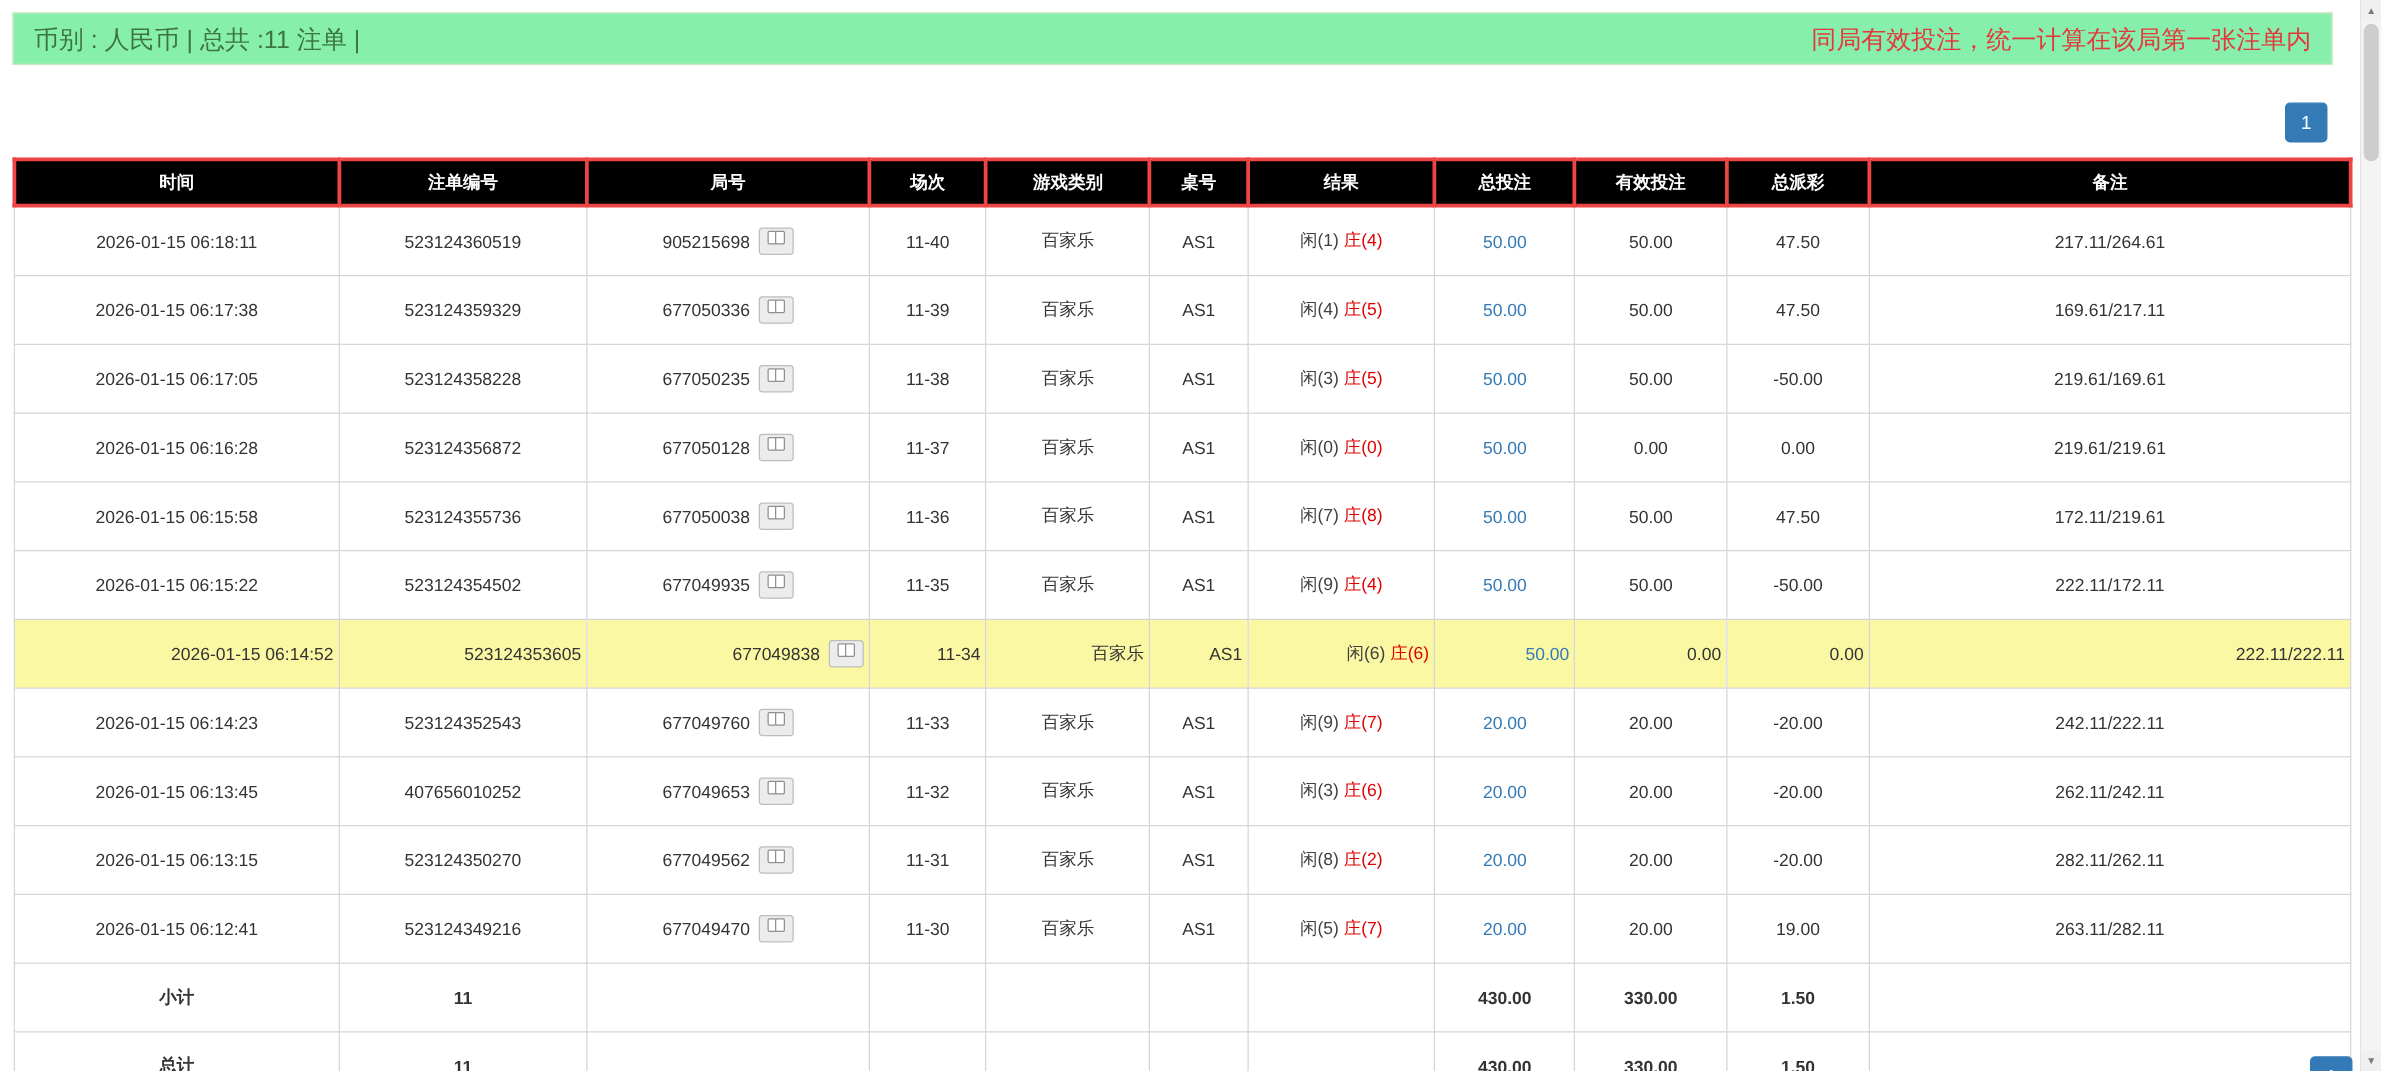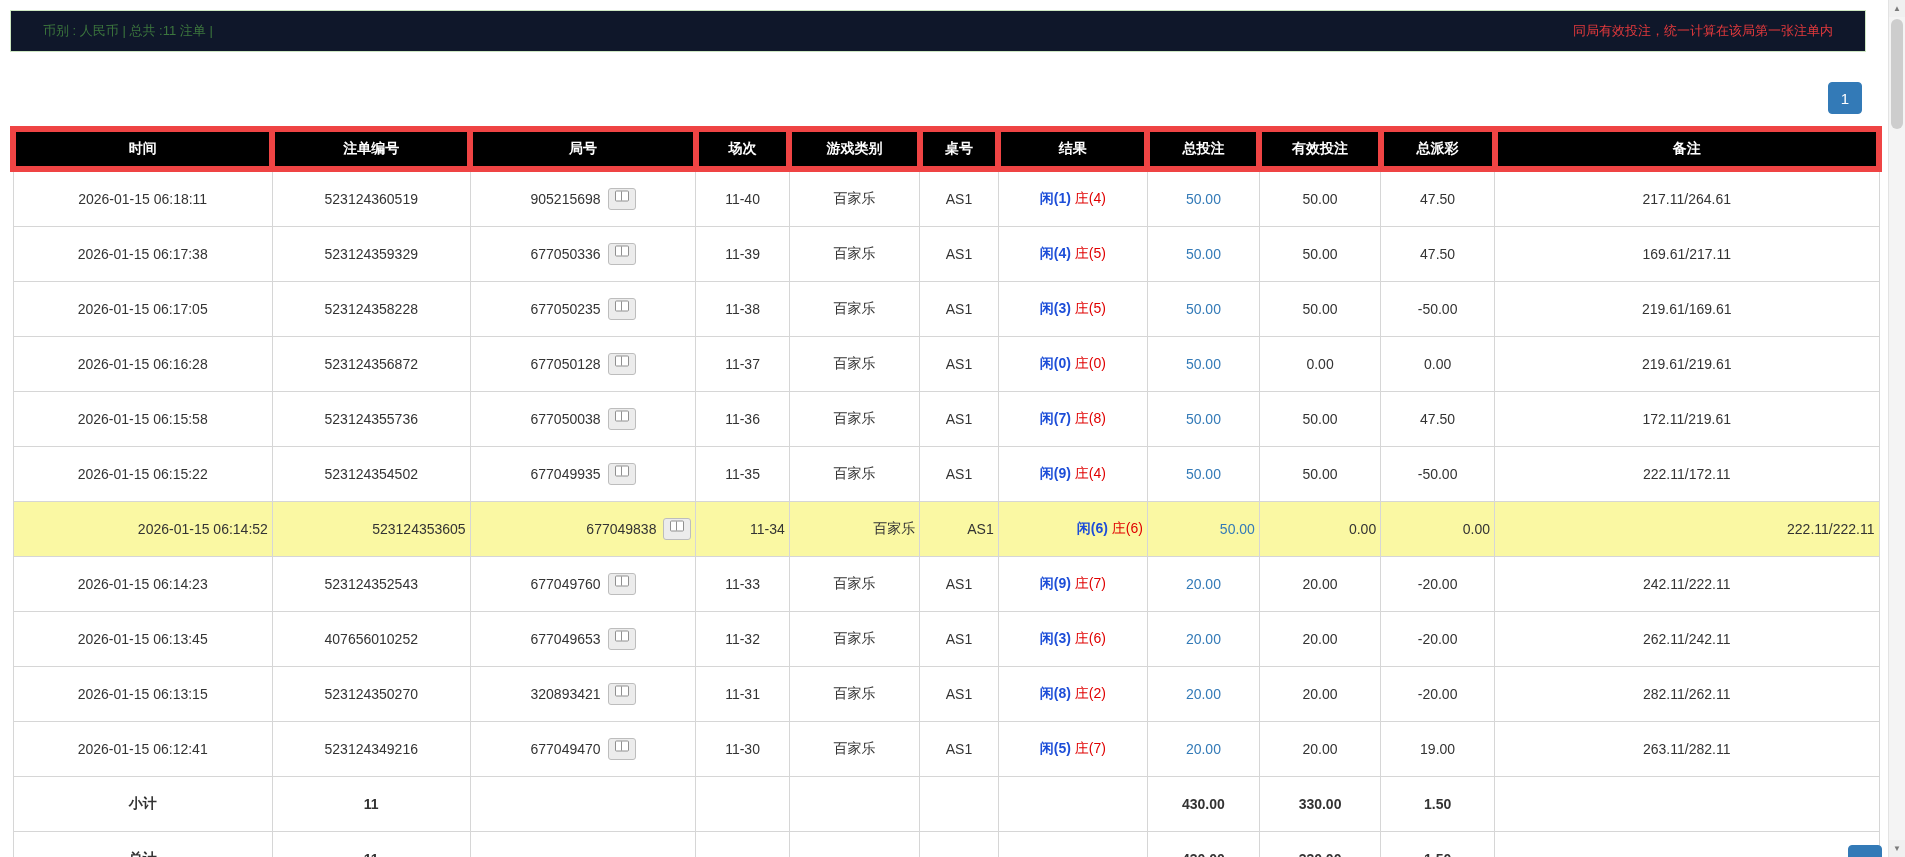--- a/index.html
+++ b/index.html
@@ -20,26 +20,26 @@
     height: 857px;
   }
 
   
   .info-bar {
     display: flex;
     justify-content: space-between;
     align-items: center;
     margin: 10px 22px 0 10px;
     height: 42px;
-    padding: 0 32px;
+    padding: 0 16px;
     box-sizing: border-box;
-    background: #0f172a;
+    background: #86efac;
     border: 1px solid #cde6c2;
     color: #3c763d;
-    font-size: 13px;
+    font-size: 20px;
   }
   .info-bar .notice { color: #e4393c; }
 
   
   .pager-top {
     display: flex;
     justify-content: flex-end;
     margin: 30px 26px 12px 0;
   }
   .page-btn {
@@ -67,37 +67,37 @@
     margin-left: 10px;
     border-collapse: collapse;
     table-layout: fixed;
     font-size: 14px;
   }
   table.records th {
     background: #000000;
     color: #ffffff;
     font-weight: bold;
     height: 34px;
-    border: 6px solid #ef4444;
+    border: 3px solid #ef4444;
     text-align: center;
     padding: 0 4px;
   }
   table.records td {
     border: 1px solid #d6d6d6;
     height: 54px;
     text-align: center;
     vertical-align: middle;
     color: #333333;
     background: #ffffff;
     padding: 0 4px;
     overflow: hidden;
   }
   tbody tr.highlight td { background: #faf8a3; text-align: right; }
 
-  .player { color: #1d4ed8; font-weight: bold; }
+  .player { color: #404040; }
   .banker { color: #e00000; }
   .bet-link { color: #337ab7; cursor: pointer; }
   .neg { color: #e60000; }
 
   .cards-icon {
     display: inline-block;
     vertical-align: middle;
     margin-left: 7px;
     width: 26px;
     height: 20px;
@@ -332,21 +332,21 @@
           <td>AS1</td>
           <td><span class="player">闲(3)</span> <span class="banker">庄(6)</span></td>
           <td><span class="bet-link">20.00</span></td>
           <td>20.00</td>
           <td class="neg">-20.00</td>
           <td>262.11/242.11</td>
         </tr>
         <tr>
           <td>2026-01-15 06:13:15</td>
           <td>523124350270</td>
-          <td><span class="round-number">320893421</span><span class="cards-icon"><svg width="16" height="14" viewBox="0 0 16 14">
+          <td><span class="round-number">677049562</span><span class="cards-icon"><svg width="16" height="14" viewBox="0 0 16 14">
                 <rect x="1.5" y="2" width="7" height="10" rx="1" fill="#ffffff" stroke="#909090"></rect>
                 <rect x="7.5" y="2" width="7" height="10" rx="1" fill="#ffffff" stroke="#909090"></rect>
               </svg></span></td>
           <td>11-31</td>
           <td>百家乐</td>
           <td>AS1</td>
           <td><span class="player">闲(8)</span> <span class="banker">庄(2)</span></td>
           <td><span class="bet-link">20.00</span></td>
           <td>20.00</td>
           <td class="neg">-20.00</td>

